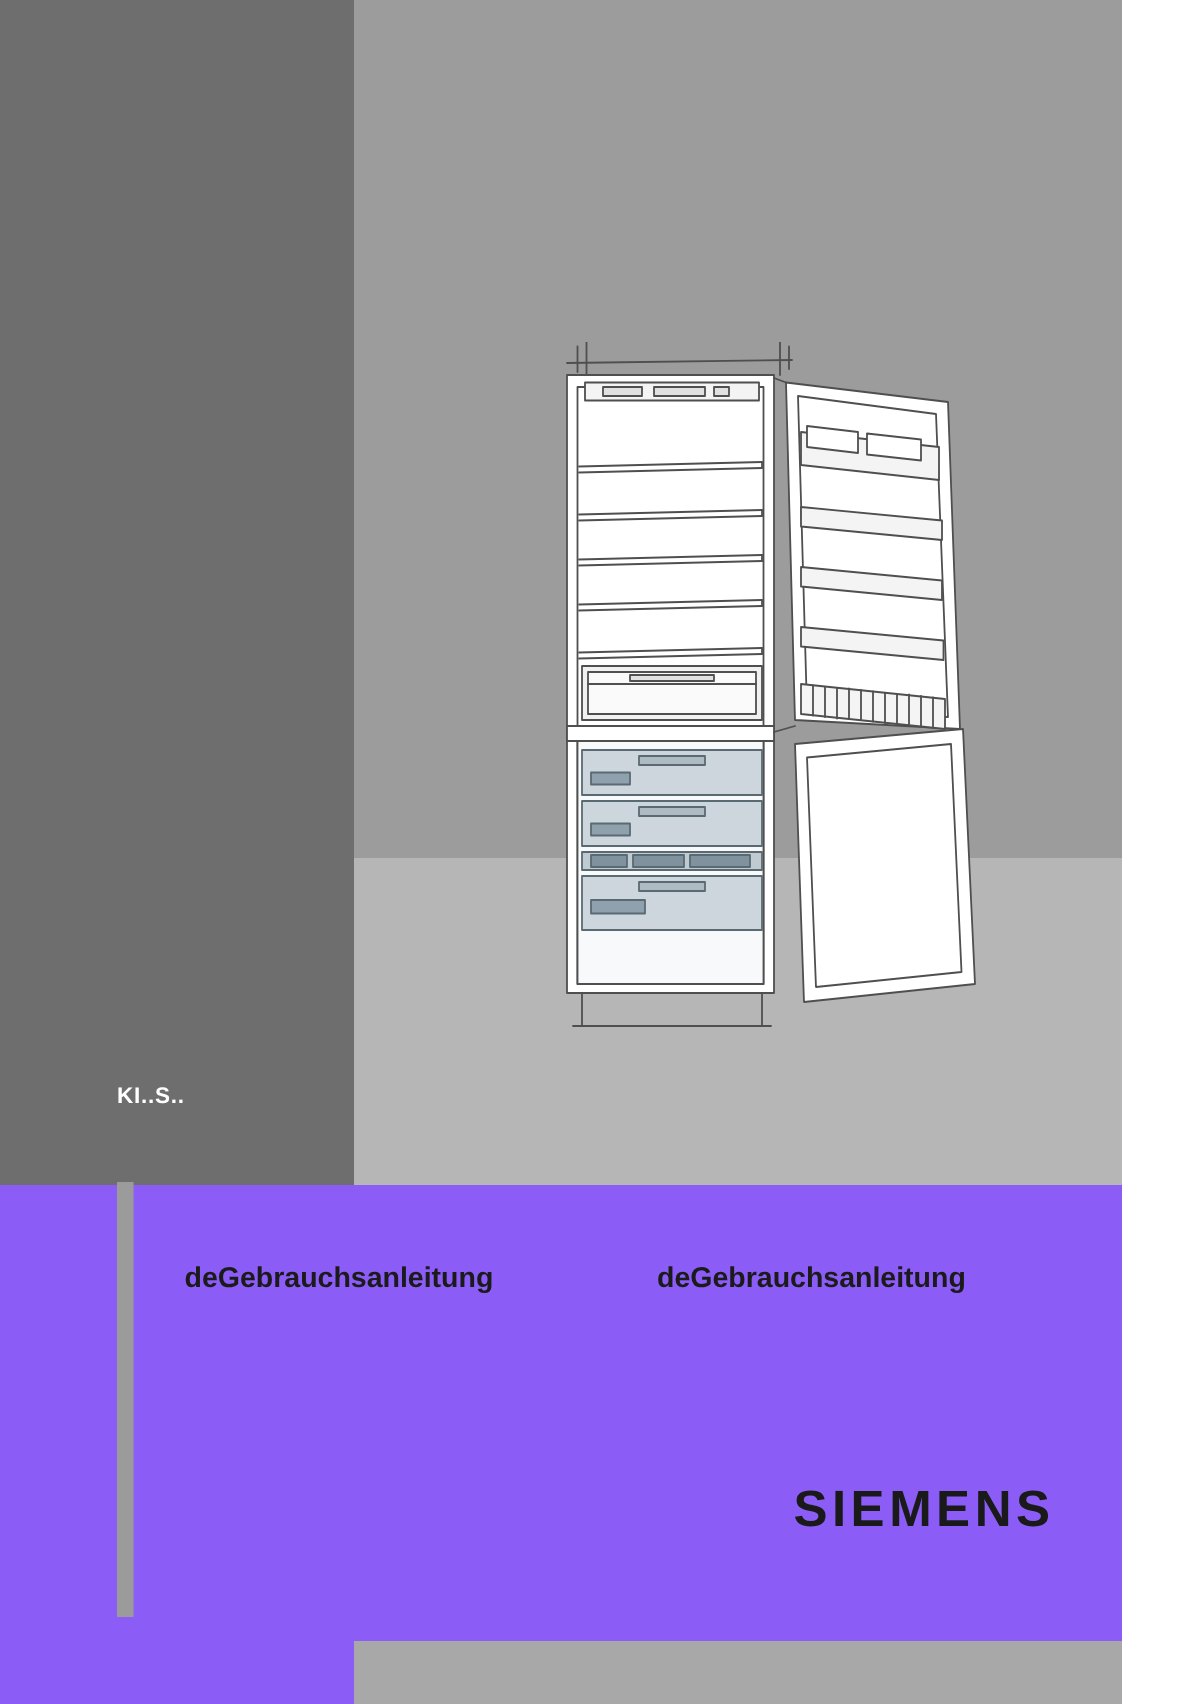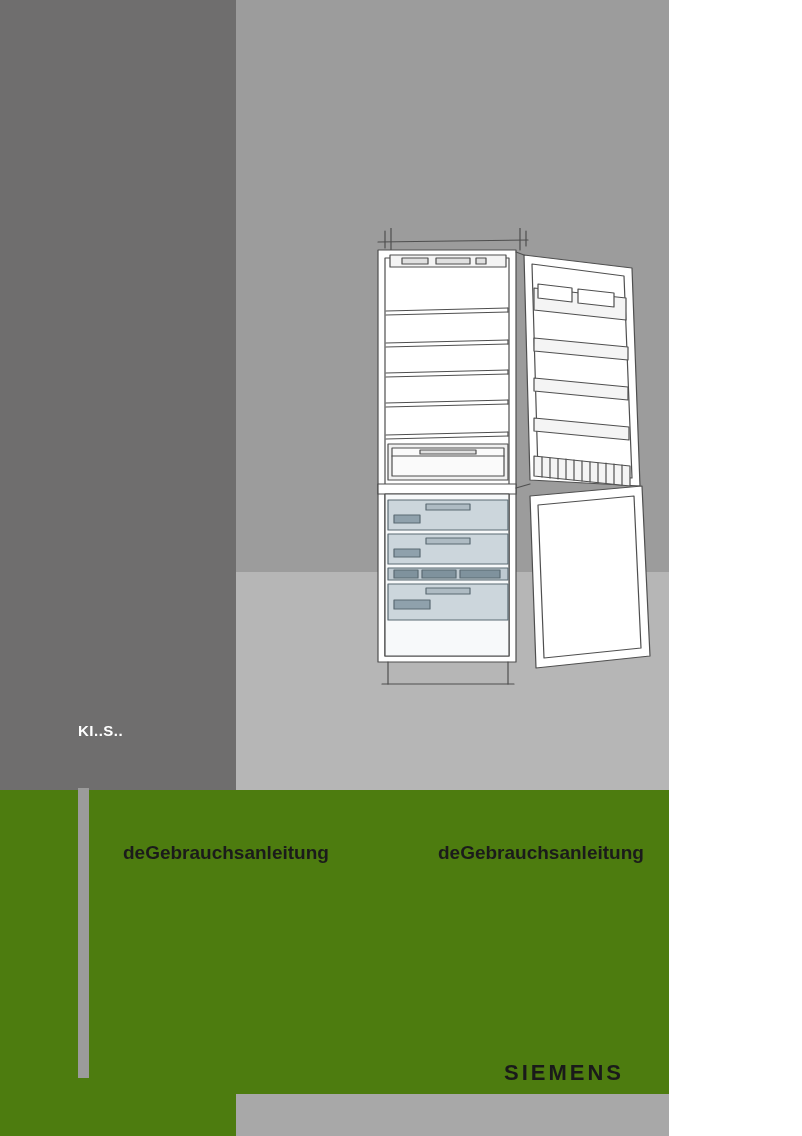--- a/index.html
+++ b/index.html
@@ -1,20 +1,20 @@
 <!DOCTYPE html>
 <html><head>
 <meta charset="utf-8">
 <style>
   html, body { margin: 0; padding: 0; background: #ffffff; }
   .page {
     position: relative;
-    width: 669px;
+    width: 748px;
     height: 1136px;
-    background: #4d7c0f;
+    background: #8b5cf6;
     overflow: hidden;
     font-family: "Liberation Sans", sans-serif;
   }
   
   .col-dark {
     position: absolute; left: 0; top: 0;
     width: 236px; height: 790px;
     background: #6f6e6e;
   }
   .area-upper {
@@ -52,22 +52,22 @@
   .lang-col { position: absolute; top: 804px; margin-top: 34px; }
   .lang-col.first  { left: 123px; }
   .lang-col.second { left: 438px; }
   .lang-col p {
     margin: 0; padding: 0;
     font-size: 19px; font-weight: 700; color: #1b1b1b;
     line-height: 29px; white-space: nowrap;
   }
   
   .brand {
-    position: absolute; right: 45px; top: 1060px;
-    font-size: 22px; font-weight: 700; color: #1a1a1a;
+    position: absolute; right: 45px; top: 987px;
+    font-size: 34px; font-weight: 700; color: #1a1a1a;
     letter-spacing: 3px;
   }
 </style>
 </head>
 <body>
 
 <div class="page">
 
   <div class="col-dark"></div>
   <div class="area-upper"></div>

